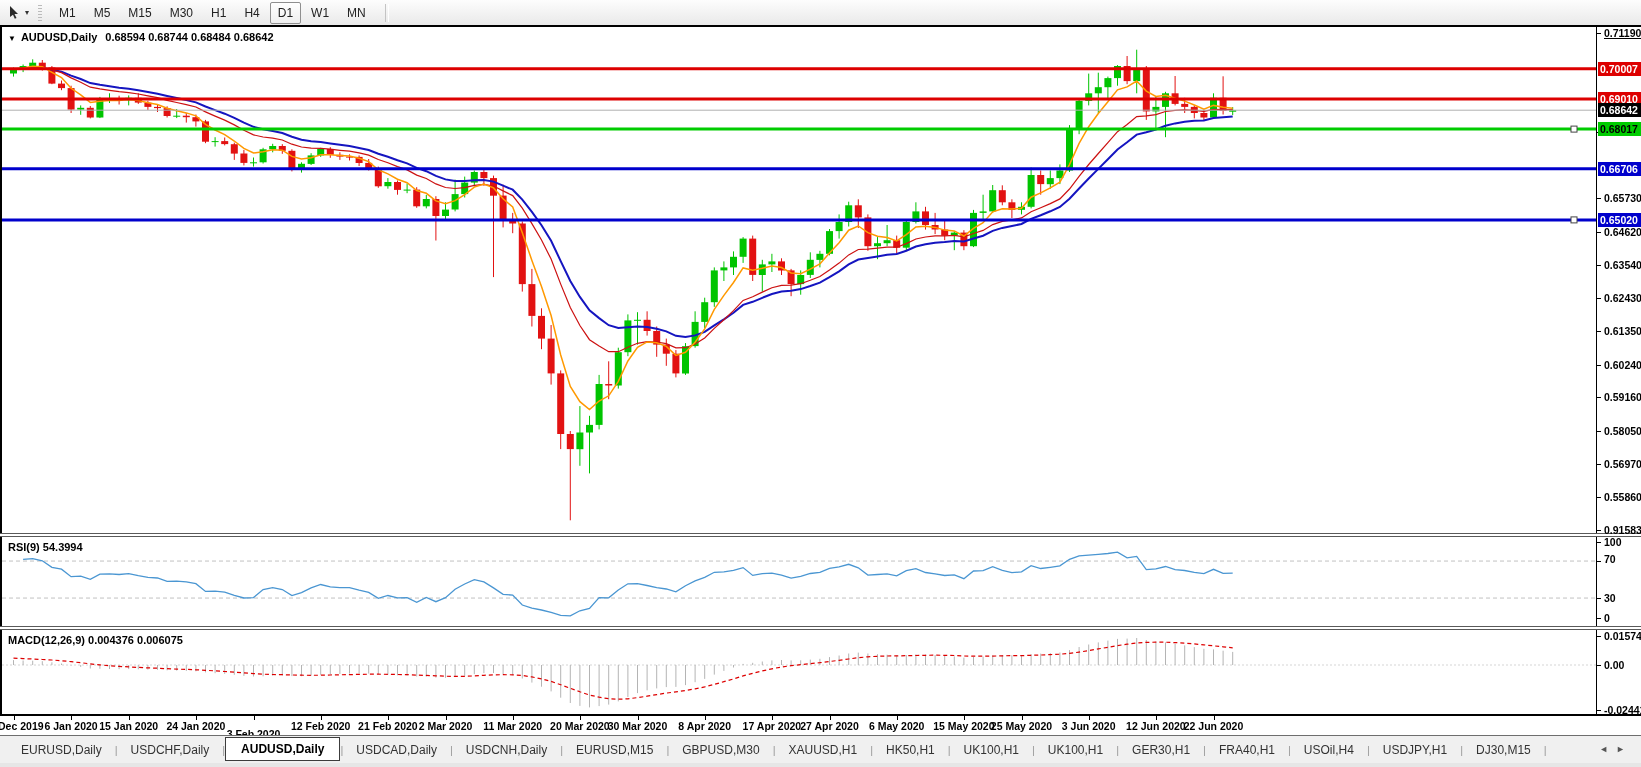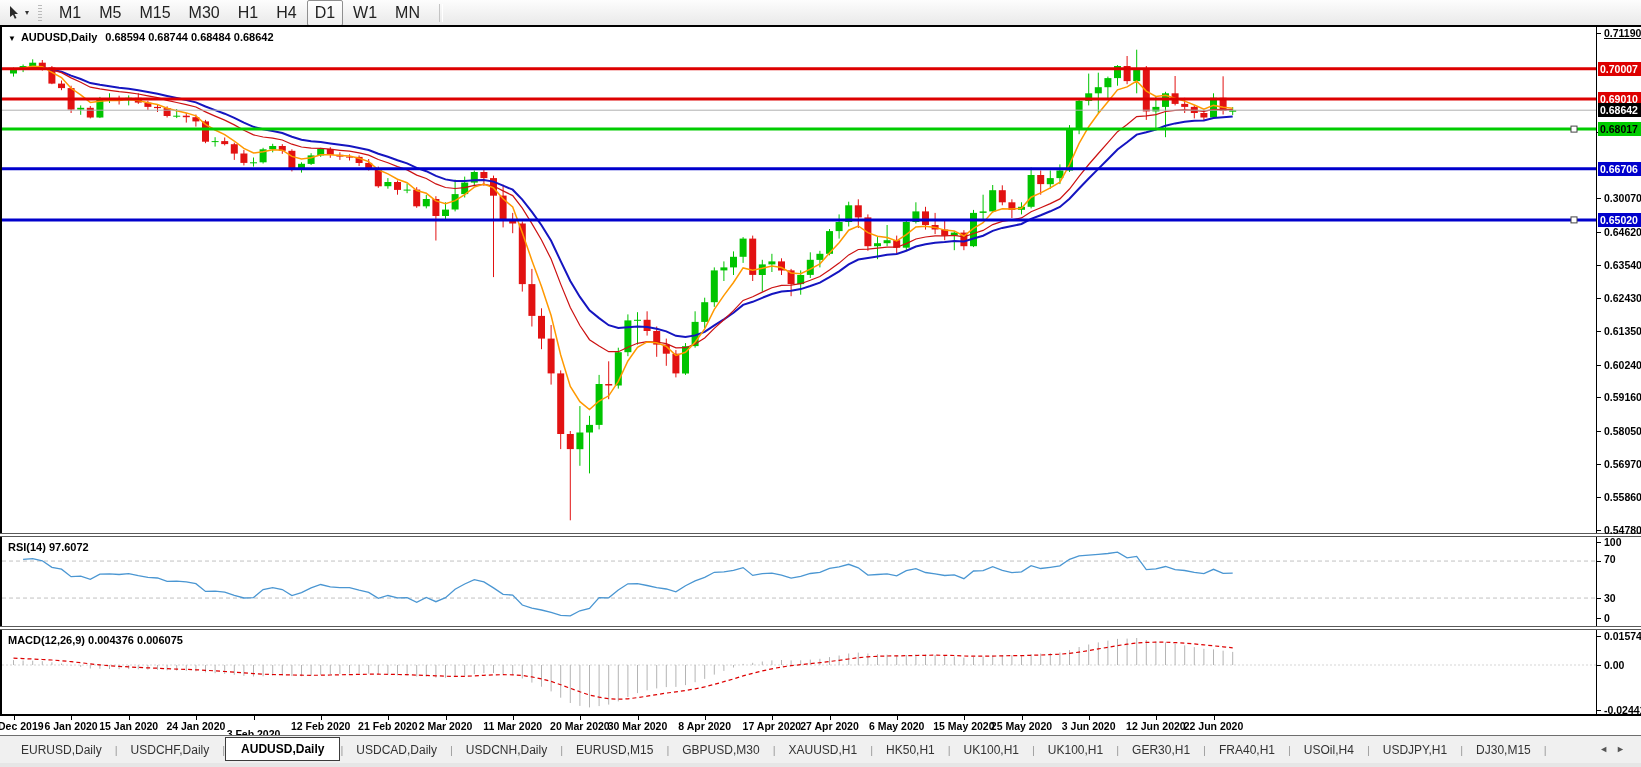--- a/index.html
+++ b/index.html
@@ -7,21 +7,21 @@
        font-family:"Liberation Sans", sans-serif;}
   
   .toolbar{position:absolute;left:0;top:0;width:1641px;height:25px;
            background:linear-gradient(#fdfdfd,#e9e9e9);border-bottom:1px solid #cfcfcf;
            display:flex;align-items:center;}
   .tool-icon{display:flex;align-items:center;margin-left:4px;padding:2px 3px;cursor:default;}
   .tool-icon svg{display:block;}
   .dd-caret{font-size:8px;color:#333;margin-left:3px;}
   .grip{width:4px;height:16px;margin:0 8px 0 6px;
         background:repeating-linear-gradient(#bbb 0 1px,transparent 1px 3px);}
-  .tfbtn{font-size:16px;color:#222;padding:3px 7px;margin:0 1px;border:1px solid transparent;
+  .tfbtn{font-size:12px;color:#222;padding:3px 7px;margin:0 1px;border:1px solid transparent;
          border-radius:2px;cursor:default;}
   .tfbtn.active{background:linear-gradient(#ffffff,#efefef);border:1px solid #8f8f8f;}
   .tb-sep{width:2px;height:18px;margin-left:10px;border-left:1px solid #c4c4c4;border-right:1px solid #fff;}
   
   .frame-top{position:absolute;left:0;top:25px;width:1641px;height:2px;background:#000;}
   .frame-left{position:absolute;left:0;top:25px;width:2px;height:691px;background:#000;}
   .frame-right{position:absolute;left:1596px;top:25px;width:1px;height:691px;background:#000;}
   .frame-bottom{position:absolute;left:0;top:714px;width:1641px;height:2px;background:#000;}
   .pane-sep{position:absolute;left:0;width:1641px;height:2px;background:#fff;
             border-top:1px solid #5a5a5a;border-bottom:1px solid #5a5a5a;}
@@ -488,50 +488,50 @@
     <line x1="1232.7" y1="665" x2="1232.7" y2="651.9" stroke="#b4b4b4" stroke-width="1"></line>
     <polyline points="13.5,658.1 23.1,658.6 32.7,659.0 42.3,659.5 51.9,660.0 61.5,660.7 71.1,661.7 80.7,662.7 90.3,663.9 99.9,664.9 109.5,665.7 119.1,666.4 128.7,666.9 138.3,667.4 147.9,667.9 157.5,668.2 167.1,668.7 176.7,669.1 186.3,669.4 195.9,669.8 205.5,670.3 215.1,670.9 224.7,671.5 234.3,672.2 243.9,672.9 253.5,673.6 263.1,674.2 272.7,674.5 282.3,674.7 291.9,675.0 301.5,675.2 311.1,675.3 320.7,675.2 330.3,675.0 339.9,674.8 349.5,674.6 359.1,674.4 368.7,674.2 378.3,674.2 387.9,674.3 397.5,674.5 407.1,674.7 416.7,675.1 426.3,675.4 435.9,675.8 445.5,676.2 455.1,676.4 464.7,676.3 474.3,675.9 483.9,675.3 493.5,674.9 503.1,674.7 512.7,674.8 522.3,675.5 531.9,676.9 541.5,678.9 551.1,681.4 560.7,684.7 570.3,688.3 579.9,691.8 589.5,695.0 599.1,697.2 608.7,698.7 618.3,699.2 627.9,698.8 637.5,697.6 647.1,696.2 656.7,694.6 666.3,693.1 675.9,691.9 685.5,690.5 695.1,688.9 704.7,686.9 714.3,684.4 723.9,681.7 733.5,678.9 743.1,675.9 752.7,673.3 762.3,670.9 771.9,668.8 781.5,667.0 791.1,665.7 800.7,664.6 810.3,663.6 819.9,662.7 829.5,661.5 839.1,660.3 848.7,659.0 858.3,657.7 867.9,656.8 877.5,656.3 887.1,656.0 896.7,655.9 906.3,655.7 915.9,655.5 925.5,655.3 935.1,655.2 944.7,655.3 954.3,655.5 963.9,656.0 973.5,656.2 983.1,656.2 992.7,656.1 1002.3,655.8 1011.9,655.7 1021.5,655.7 1031.1,655.3 1040.7,655.0 1050.3,654.6 1059.9,654.2 1069.5,653.4 1079.1,652.1 1088.7,650.6 1098.3,648.9 1107.9,647.3 1117.5,645.6 1127.1,644.2 1136.7,643.0 1146.3,642.4 1155.9,642.2 1165.5,642.2 1175.1,642.6 1184.7,643.1 1194.3,643.9 1203.9,644.9 1213.5,645.8 1223.1,646.8 1232.7,647.8" fill="none" stroke="#dd0000" stroke-width="1.2" stroke-dasharray="4 3"></polyline>
   </svg>
 
 <div class="pane-sep" style="top:533px;"></div>
 <div class="pane-sep" style="top:626px;"></div>
 
 <div class="chart-title">
   <span class="collapse">▼</span><span class="sym">AUDUSD,Daily</span><span class="vals">0.68594 0.68744 0.68484 0.68642</span>
 </div>
-<div class="pane-label" style="top:541px;">RSI(14) 97.6072</div>
+<div class="pane-label" style="top:541px;">RSI(9) 54.3994</div>
 <div class="pane-label" style="top:634px;">MACD(12,26,9) 0.004376 0.006075</div>
 
 <div id="price-axis">
     <div class="tickdash" style="top: 33px;"></div>
     <div class="ticklabel" style="top: 33px; text-decoration: underline;">0.71190</div>
     <div class="tickdash" style="top: 132.037px;"></div>
     <div class="ticklabel" style="top: 132.037px;">0.67920</div>
     <div class="tickdash" style="top: 198.364px;"></div>
-    <div class="ticklabel" style="top: 198.364px;">0.30070</div>
+    <div class="ticklabel" style="top: 198.364px;">0.65730</div>
     <div class="tickdash" style="top: 231.982px;"></div>
     <div class="ticklabel" style="top: 231.982px;">0.64620</div>
     <div class="tickdash" style="top: 264.691px;"></div>
     <div class="ticklabel" style="top: 264.691px;">0.63540</div>
     <div class="tickdash" style="top: 298.309px;"></div>
     <div class="ticklabel" style="top: 298.309px;">0.62430</div>
     <div class="tickdash" style="top: 331.018px;"></div>
     <div class="ticklabel" style="top: 331.018px;">0.61350</div>
     <div class="tickdash" style="top: 364.636px;"></div>
     <div class="ticklabel" style="top: 364.636px;">0.60240</div>
     <div class="tickdash" style="top: 397.346px;"></div>
     <div class="ticklabel" style="top: 397.346px;">0.59160</div>
     <div class="tickdash" style="top: 430.963px;"></div>
     <div class="ticklabel" style="top: 430.963px;">0.58050</div>
     <div class="tickdash" style="top: 463.673px;"></div>
     <div class="ticklabel" style="top: 463.673px;">0.56970</div>
     <div class="tickdash" style="top: 497.291px;"></div>
     <div class="ticklabel" style="top: 497.291px;">0.55860</div>
     <div class="tickdash" style="top: 530px;"></div>
-    <div class="ticklabel" style="top: 530px;">0.54780</div>
+    <div class="ticklabel" style="top: 530px;">0.91583</div>
     <div class="tickdash" style="top: 542px;"></div>
     <div class="ticklabel" style="top: 542px;">100</div>
     <div class="tickdash" style="top: 561.05px;"></div>
     <div class="ticklabel" style="top: 559px;">70</div>
     <div class="tickdash" style="top: 598.05px;"></div>
     <div class="ticklabel" style="top: 598.05px;">30</div>
     <div class="tickdash" style="top: 618px;"></div>
     <div class="ticklabel" style="top: 618px;">0</div>
     <div class="tickdash" style="top: 636.005px;"></div>
     <div class="ticklabel" style="top: 636.005px;">0.015741</div>

